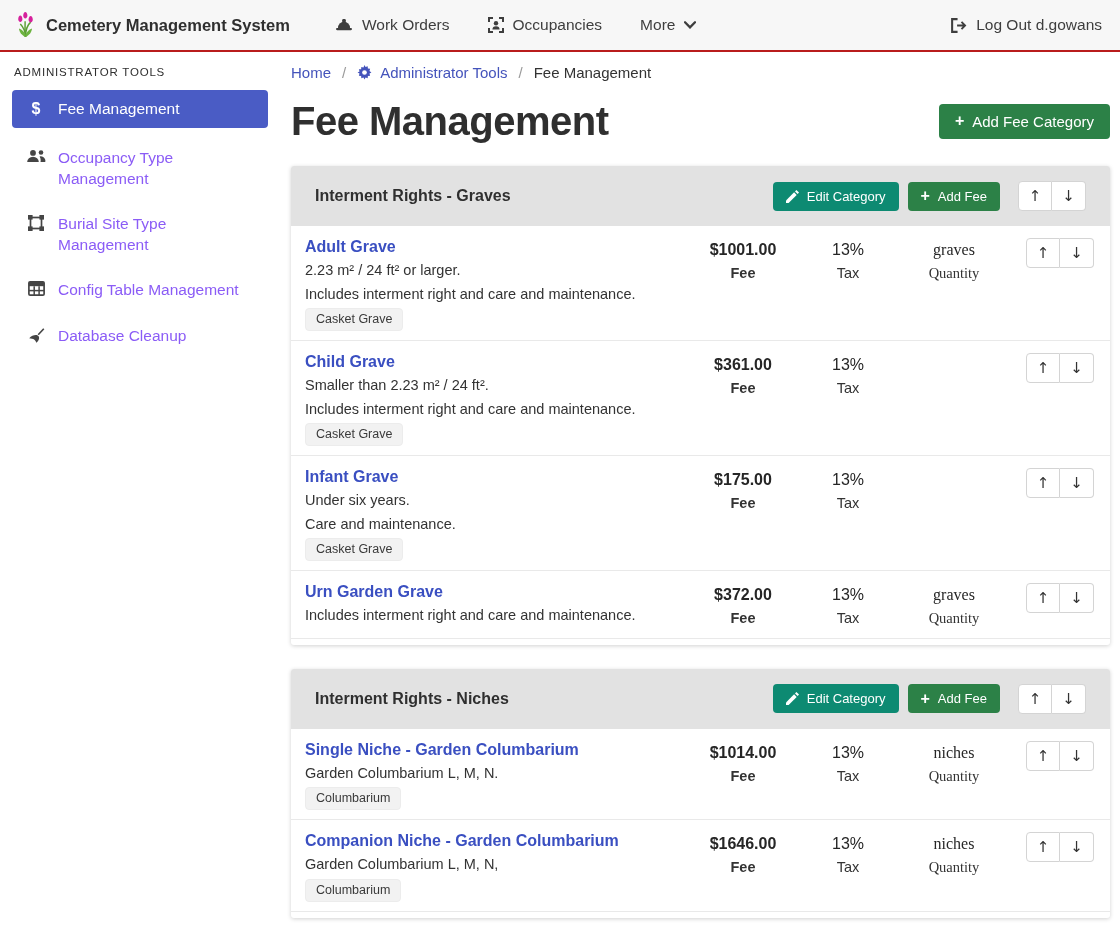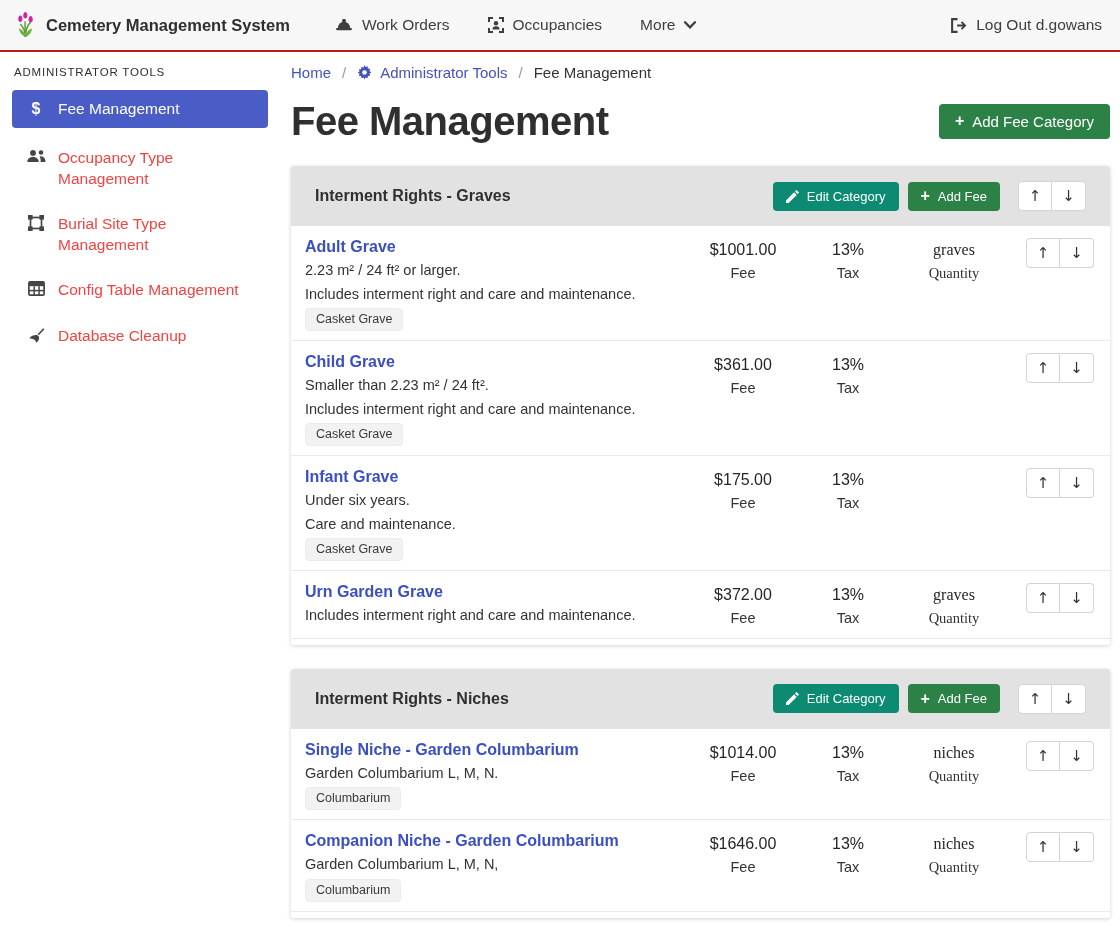--- a/index.html
+++ b/index.html
@@ -14,21 +14,21 @@
   .nav-item { display:flex; align-items:center; gap:9px; padding:0 19px;
     font-size:15.5px; color:#3e3e3e; cursor:pointer; height:52px; }
   .nav-right { margin-left:auto; display:flex; align-items:center; gap:9px;
     font-size:15.5px; color:#3e3e3e; cursor:pointer; }
 
   
   .layout { display:flex; height:887px; }
   .sidebar { width:280px; flex:0 0 280px; padding:12px 12px 0 12px; }
   .sidebar-heading { font-size:11.5px; letter-spacing:.8px; color:#2f2f2f; padding:2px 2px 12px 2px; }
   .side-item { display:flex; align-items:flex-start; gap:11px; padding:8px 10px 8px 13px;
-    border-radius:4px; font-size:15.5px; color:#ef4444; line-height:1.32; margin-bottom:9px; cursor:pointer; }
+    border-radius:4px; font-size:15.5px; color:#8b5cf6; line-height:1.32; margin-bottom:9px; cursor:pointer; }
   .side-item.active { background:#4a5cc5; color:#fff; padding-top:9px; padding-bottom:9px; margin-bottom:12px; }
   .side-icon { width:22px; flex:0 0 22px; display:flex; justify-content:center; margin-top:1px; }
   .dollar-glyph { font-weight:700; font-size:16px; line-height:18px; }
 
   
   .main { flex:1; padding:12px 10px 0 11px; }
   .breadcrumb { display:flex; align-items:center; gap:11px; font-size:15px; }
   .crumb-link { color:#4453bb; text-decoration:none; display:flex; align-items:center; gap:8px; cursor:pointer; }
   .crumb-sep { color:#9a9a9a; }
   .crumb-current { color:#333; }
@@ -59,21 +59,21 @@
 
   .fee-row { display:flex; padding:10px 16px 9px 14px; border-bottom:1px solid #e9e9e9; }
   .fee-info { flex:1; min-width:0; }
   .fee-title { display:inline-block; color:#3a4fc1; font-weight:700; font-size:16px;
     line-height:22px; margin-bottom:2px; text-decoration:none; cursor:pointer; }
   .fee-desc { font-size:14.5px; color:#333; line-height:21.5px; margin-bottom:2px; }
   .badge-row { margin-top:3px; }
   .badge { display:inline-block; background:#f2f2f2; border:1px solid #ececec; border-radius:4px;
     padding:3px 10px 4px 10px; font-size:12.5px; color:#3a3a3a; }
   .fee-col { text-align:center; padding-top:3px; }
-  .col-fee { width:110px; } .col-tax { width:100px; } .col-qty { width:112px;font-family:Liberation Serif, serif; }
+  .col-fee { width:110px;font-weight:bold; } .col-tax { width:100px; } .col-qty { width:112px;font-family:Liberation Serif, serif; }
   .col-value { font-size:16px; color:#262626; line-height:22px; margin-bottom:4px; }
   .col-label { font-size:14.5px; color:#333; }
   .row-arrows { width:84px; display:flex; justify-content:flex-end; align-items:flex-start; padding-top:2px; }
 
   svg { display:block; }
 </style>
 </head>
 <body>
 
 <div class="navbar">

